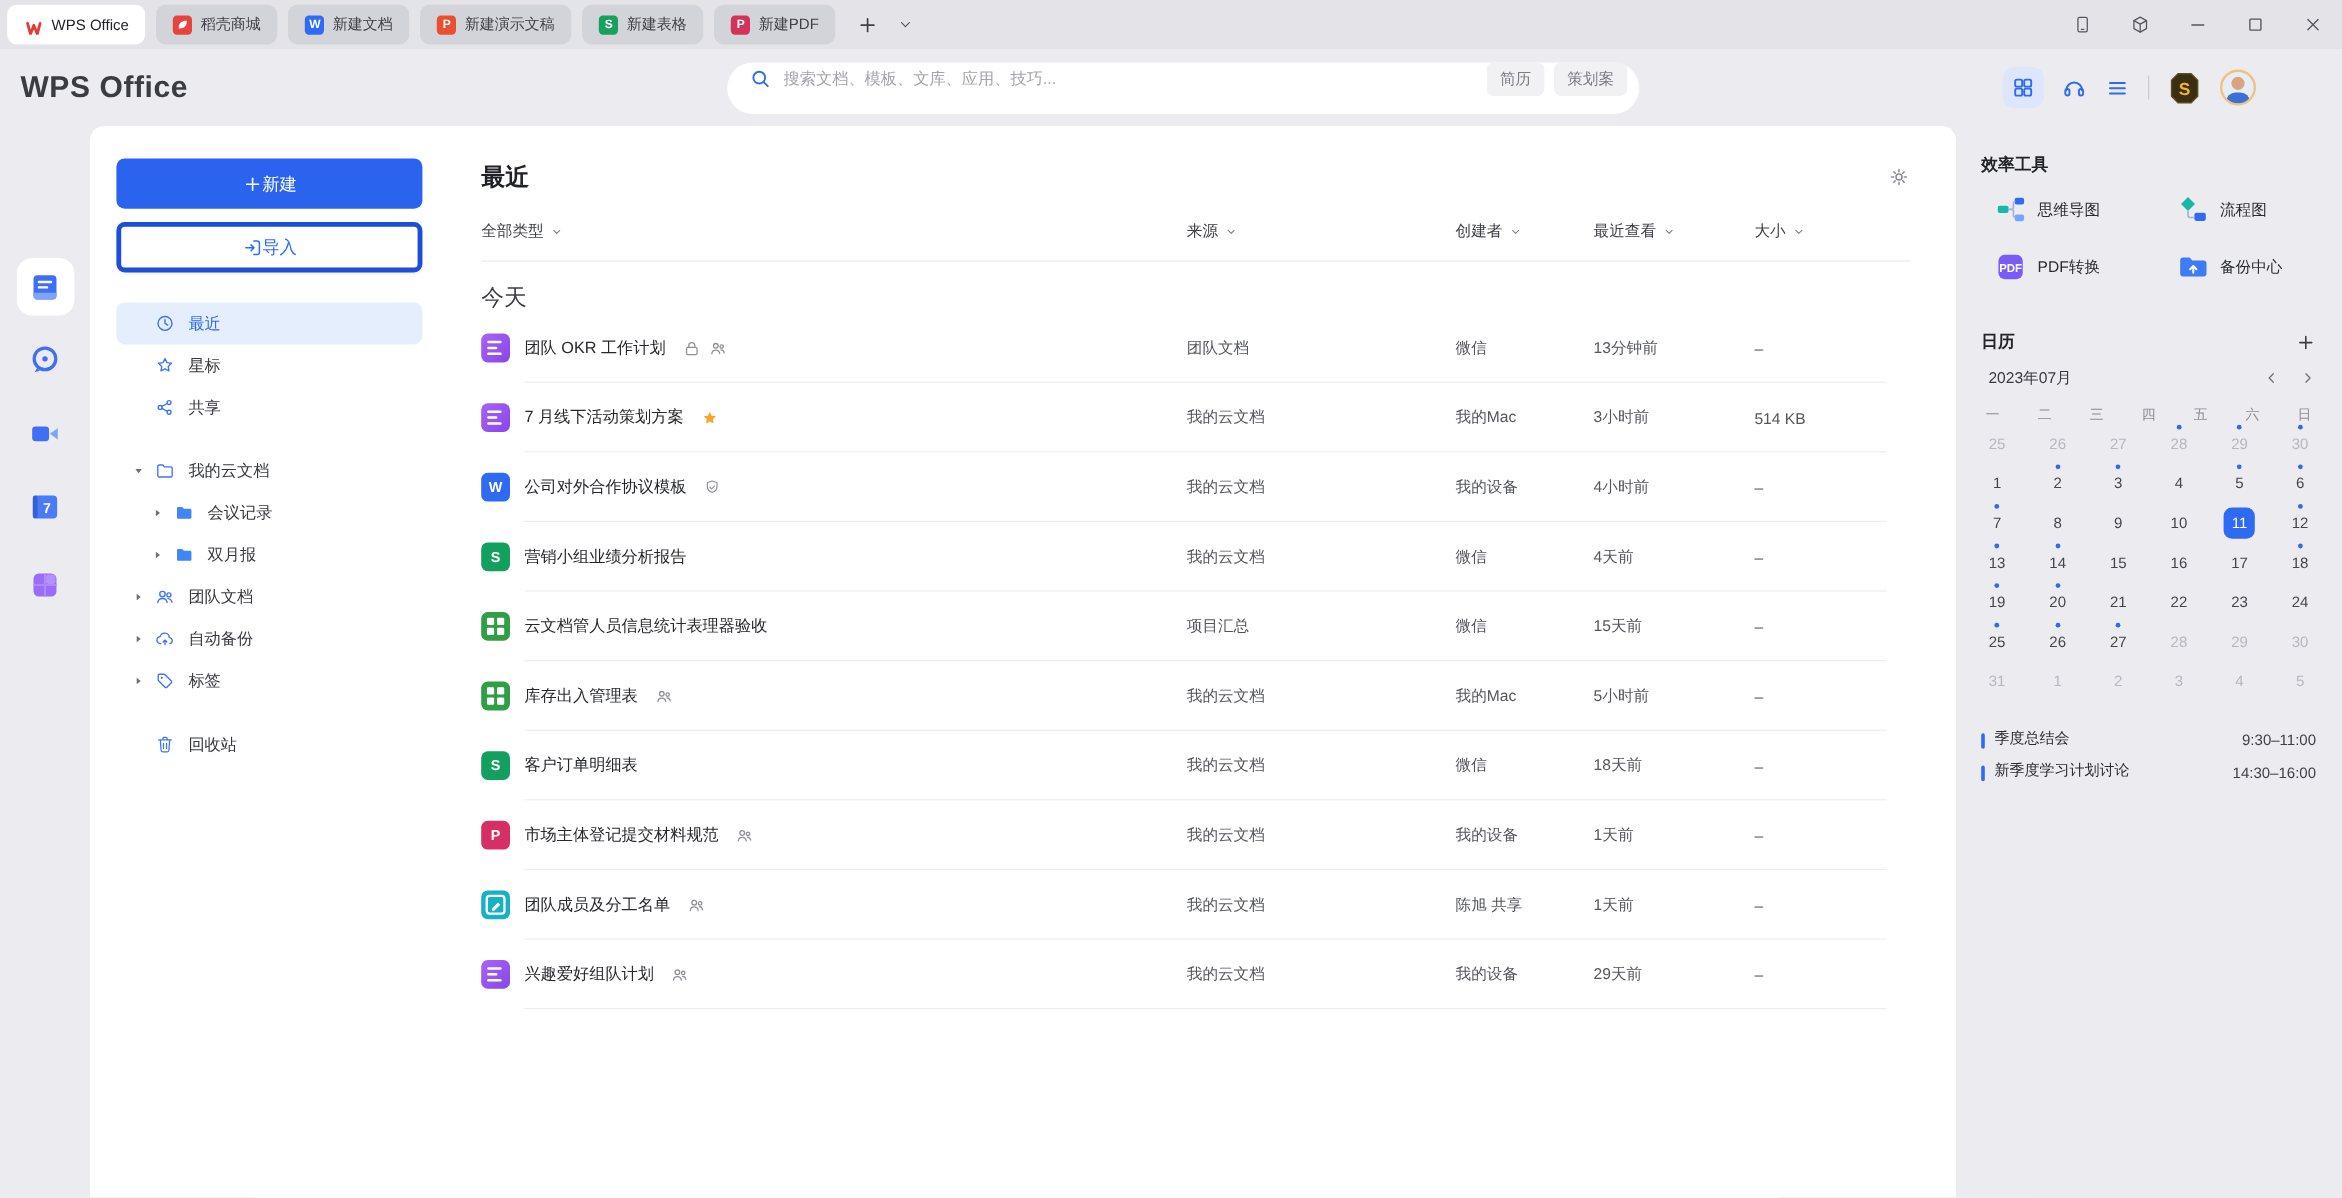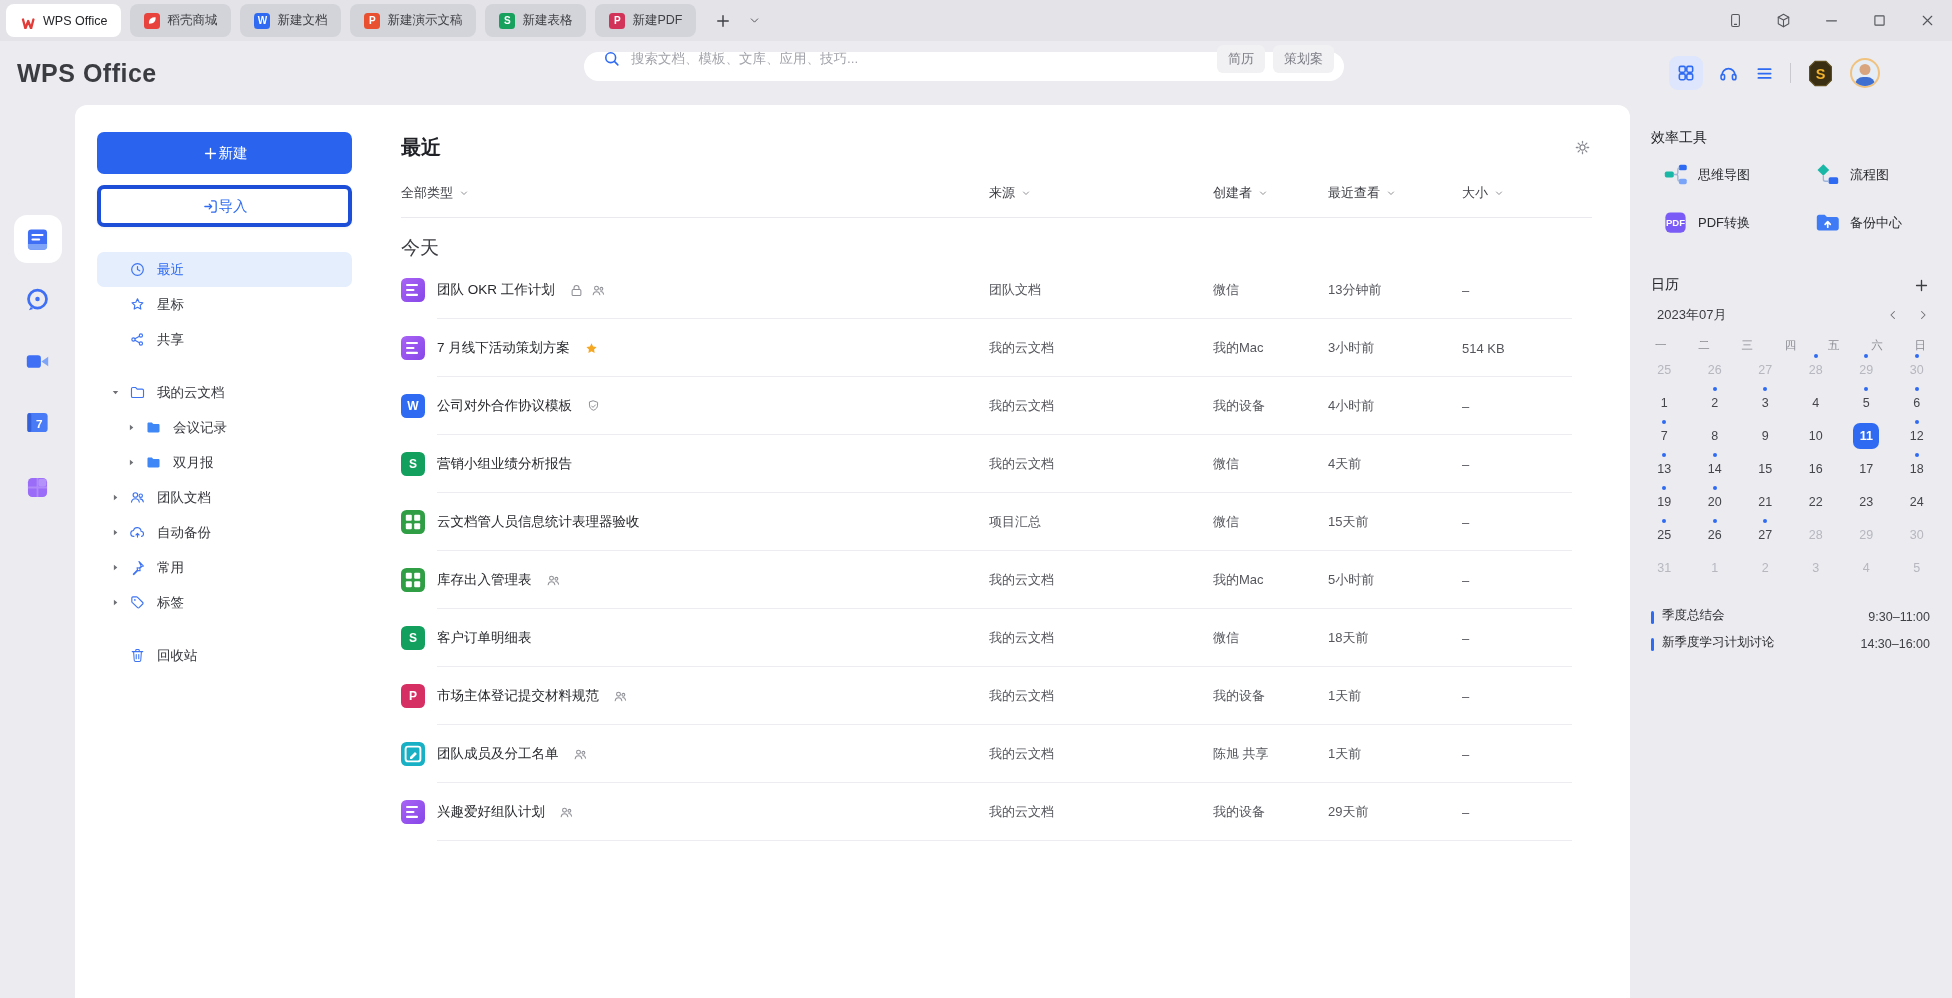--- a/index.html
+++ b/index.html
@@ -19,21 +19,21 @@
   .tabbar-extra{display:flex;align-items:center;gap:16px;margin-left:18px;color:#3f4045}
   .tb-plus{width:18px;height:18px}
   .tb-chev{width:13px;height:13px;color:#55565c}
   .win-controls{margin-left:auto;display:flex;align-items:center;gap:31px;margin-right:16px;color:#55565c}
   .wbtn{width:17px;height:17px}
 
   
   .header{position:relative;height:64px}
   .logo{position:absolute;left:17px;top:50%;transform:translateY(-50%);
         font-size:25px;font-weight:700;color:#3b3c42;letter-spacing:.5px}
-  .search{position:absolute;left:584px;top:11px;width:760px;height:29px;background:#fff;
+  .search{position:absolute;left:606px;top:11px;width:760px;height:43px;background:#fff;
           border-radius:22px;display:flex;align-items:center;padding:0 10px 16px 18px}
   .sicon{width:19px;height:19px;color:#2e6bf2;margin-right:10px;flex:none}
   .search input{flex:1;border:0;outline:0;font-size:13.5px;color:#333;background:transparent;min-width:0}
   .search input::placeholder{color:#a3a4ab}
   .stag{background:#f1f1f4;color:#7b7c84;font-size:13px;padding:5px 11px;border-radius:6px;margin-left:8px;white-space:nowrap}
   .header-right{position:absolute;right:72px;top:50%;transform:translateY(-50%);display:flex;align-items:center;gap:15px}
   .hbtn{width:21px;height:21px;color:#2e6bf2}
   .hbtn-apps{width:34px;height:34px;background:#dde6fc;border-radius:9px;padding:7px;color:#2e6bf2}
   .hsep{width:1px;height:20px;background:#c9c9cf}
   .member{width:29px;height:29px}
@@ -91,40 +91,40 @@
   .fname .nm{white-space:nowrap;overflow:hidden;text-overflow:ellipsis}
   .fico{width:24px;height:24px;border-radius:5.5px;display:flex;align-items:center;justify-content:center;
         color:#fff;font-size:12px;font-weight:700;flex:none;line-height:1}
   .badges{display:flex;align-items:center;gap:7px;margin-left:2px}
   .badge{width:15px;height:15px;color:#8f9096;flex:none}
   .badge.gold{color:#f5a623}
   .cell{font-size:13px;color:#55565c;white-space:nowrap}
 
   
   .rightpanel{width:322px;flex:none;padding:24px 22px 0 21px}
-  .rp-title{font-size:14px;font-weight:400;color:#232428}
+  .rp-title{font-size:14px;font-weight:700;color:#232428}
   .tools-grid{margin-top:14px;display:grid;grid-template-columns:152px 1fr;row-gap:21px;padding-left:11px}
   .tool{display:flex;align-items:center;gap:9px;font-size:13px;color:#2b2c30}
   .ticon{width:27px;height:27px;flex:none}
   .cal-head{margin-top:40px;display:flex;align-items:center;justify-content:space-between}
   .cal-plus{width:17px;height:17px;color:#3c3d42}
   .cal-month{margin-top:12px;display:flex;align-items:center;font-size:13px;color:#3a3b40}
   .mlabel{margin-left:6px}
   .cal-nav{margin-left:auto;display:flex;gap:16px}
   .nbtn{width:14px;height:14px;color:#6f7076}
   .cal-weekdays,.cal-grid{margin-left:-12px;width:calc(100% + 24px)}
   .cal-weekdays{margin-top:14px;display:grid;grid-template-columns:repeat(7,1fr);
                 font-size:11.5px;color:#8b8c93;text-align:center}
   .cal-grid{display:grid;grid-template-columns:repeat(6,1fr)}
   .dcell{height:33px;display:flex;align-items:center;justify-content:center;position:relative;
          font-size:12.5px;color:#45464c}
   .dcell.muted{color:#b6b7bf}
   .dot{position:absolute;top:1px;left:50%;transform:translateX(-50%);width:4px;height:4px;border-radius:50%;background:#2e6bf2}
   .selbox{width:26px;height:26px;background:#2e6bf2;border-radius:7px;color:#fff;display:flex;
-          align-items:center;justify-content:center;font-weight:700}
+          align-items:center;justify-content:center;font-weight:400}
   .events{margin-top:13px}
   .event{display:flex;align-items:flex-end;height:27px}
   .bar{width:3px;height:13px;border-radius:2px;background:#2e6bf2;margin-right:8px;flex:none}
   .etitle{font-size:12.5px;color:#2b2c30;white-space:nowrap}
   .etime{margin-left:auto;font-size:12.5px;color:#3f4046;white-space:nowrap}
 </style>
 </head>
 <body>
 
 <div class="app">
@@ -410,33 +410,20 @@
                   <path d="M8.5 6v12L16 12z" fill="currentColor"></path>
                 </svg>
               </span>
               <span class="sicon2">
                 <svg viewBox="0 0 24 24" fill="none">
                   <path d="M7 17.5a4.2 4.2 0 01-.6-8.4 5.4 5.4 0 0110.6 1.2 3.6 3.6 0 01.7 7.1" stroke="currentColor" stroke-linecap="round" stroke-linejoin="round" fill="none" stroke-width="1.6"></path>
                   <path d="M12 18.5v-5M9.8 15.5L12 13.3l2.2 2.2" stroke="currentColor" stroke-linecap="round" stroke-linejoin="round" fill="none" stroke-width="1.6"></path>
                 </svg>
               </span>
               <span>自动备份</span>
-            </div>
-            <div class="side-item t-tree">
-              <span class="caret">
-                <svg viewBox="0 0 24 24" fill="none">
-                  <path d="M8.5 6v12L16 12z" fill="currentColor"></path>
-                </svg>
-              </span>
-              <span class="sicon2">
-                <svg viewBox="0 0 24 24" fill="none">
-                  <path d="M14 3.5l6.5 6.5-2.6.7-2.6 2.6.4 3.3-3-.5-5.9 5.9-.8-.8 5.9-5.9-.5-3 3.3.4 2.6-2.6z" stroke="currentColor" stroke-linecap="round" stroke-linejoin="round" fill="none" stroke-width="1.5"></path>
-                </svg>
-              </span>
-              <span>常用</span>
             </div>
             <div class="side-item t-tree gap-after">
               <span class="caret">
                 <svg viewBox="0 0 24 24" fill="none">
                   <path d="M8.5 6v12L16 12z" fill="currentColor"></path>
                 </svg>
               </span>
               <span class="sicon2">
                 <svg viewBox="0 0 24 24" fill="none">
                   <path d="M4 5.5C4 4.7 4.7 4 5.5 4h5.2c.4 0 .8.2 1.1.4l7.6 7.6c.6.6.6 1.5 0 2.1l-5.2 5.2c-.6.6-1.5.6-2.1 0L4.4 11.7a1.5 1.5 0 01-.4-1.1z" stroke="currentColor" stroke-linecap="round" stroke-linejoin="round" fill="none" stroke-width="1.6"></path>

